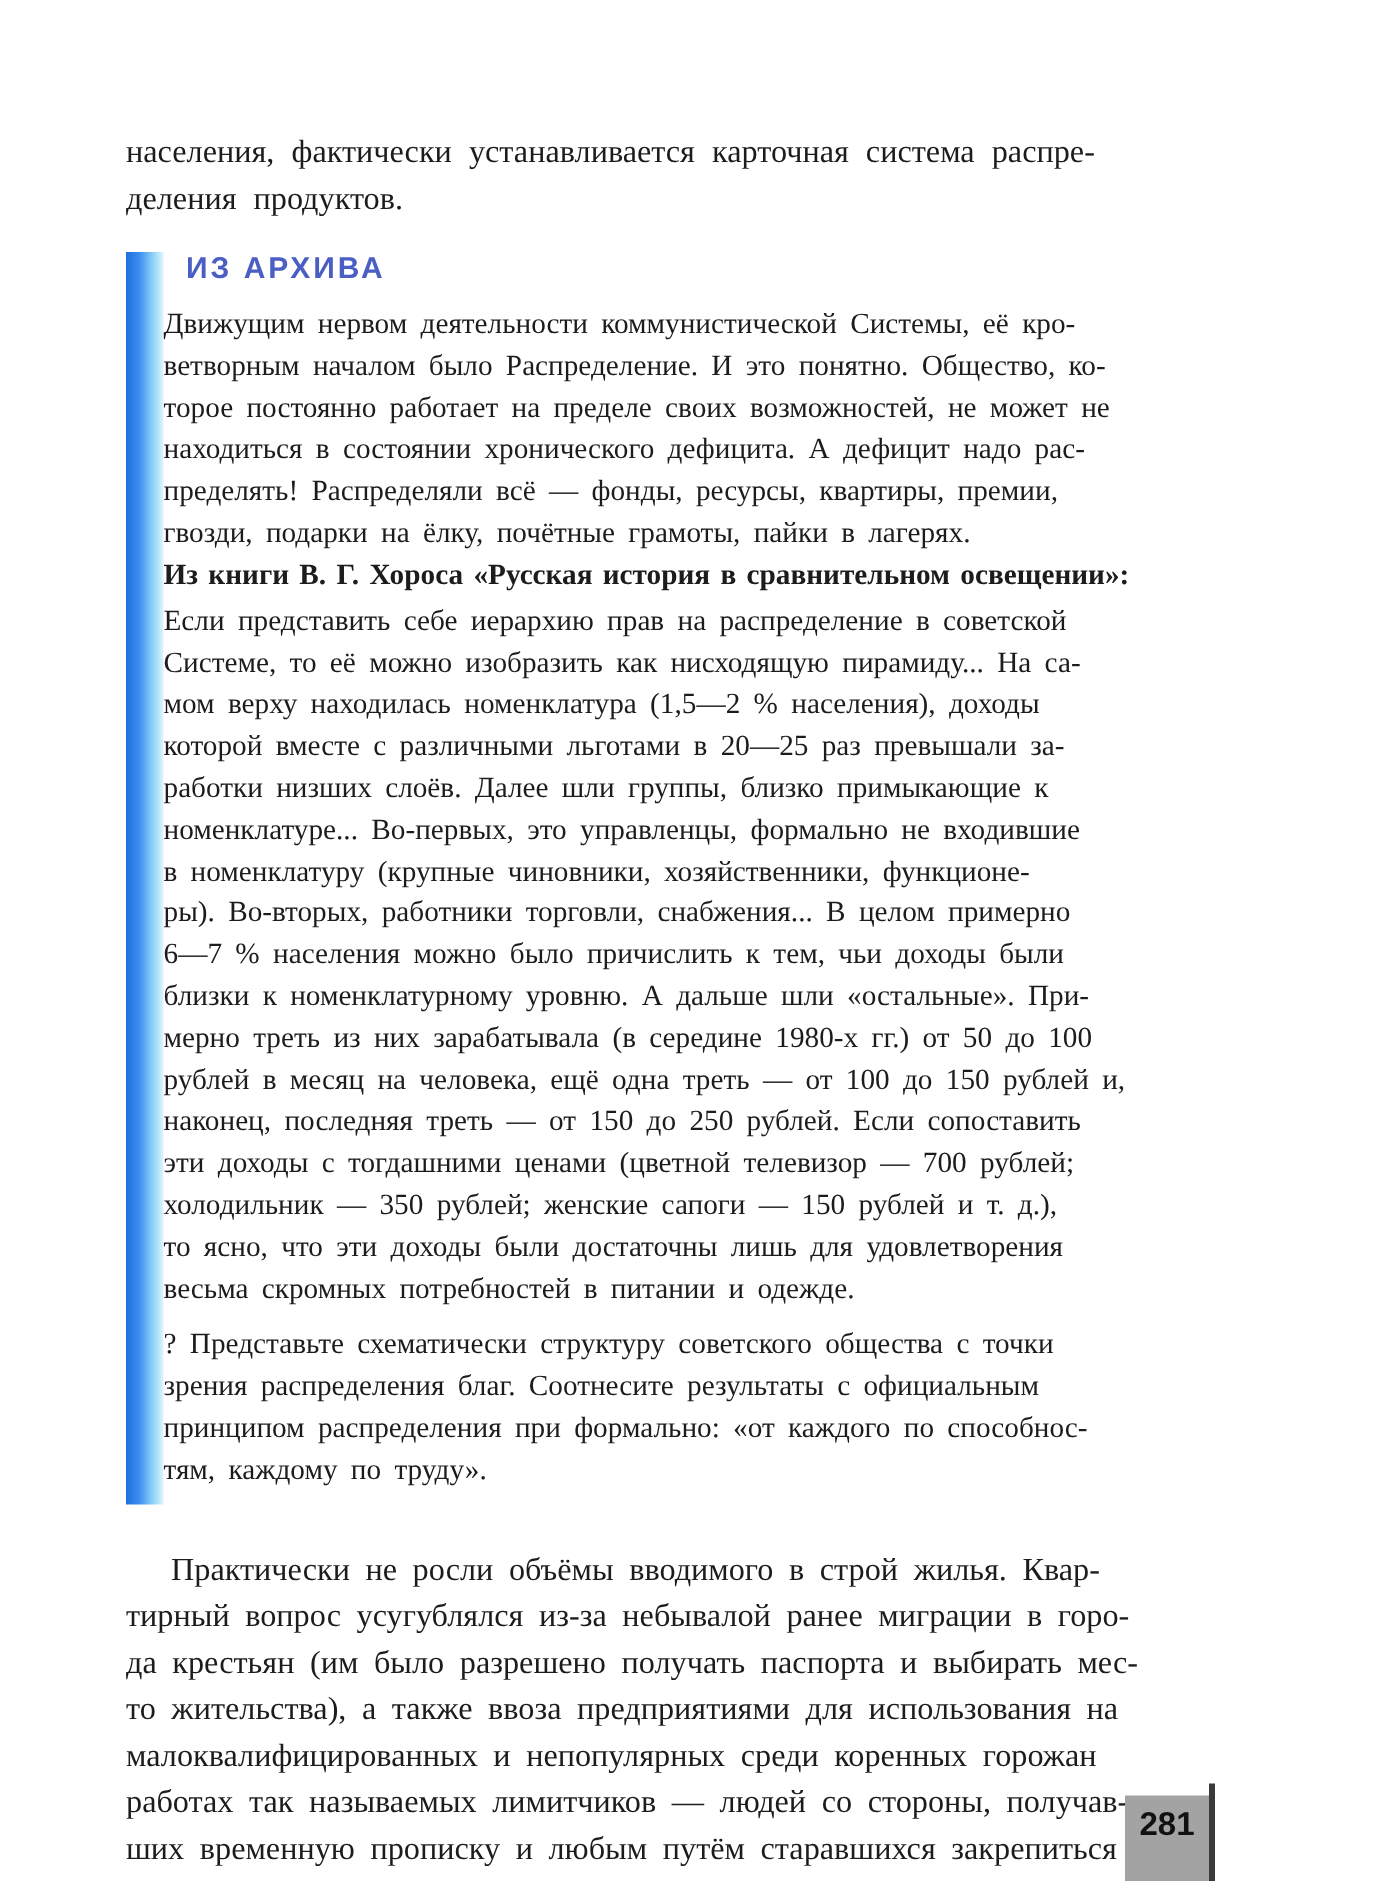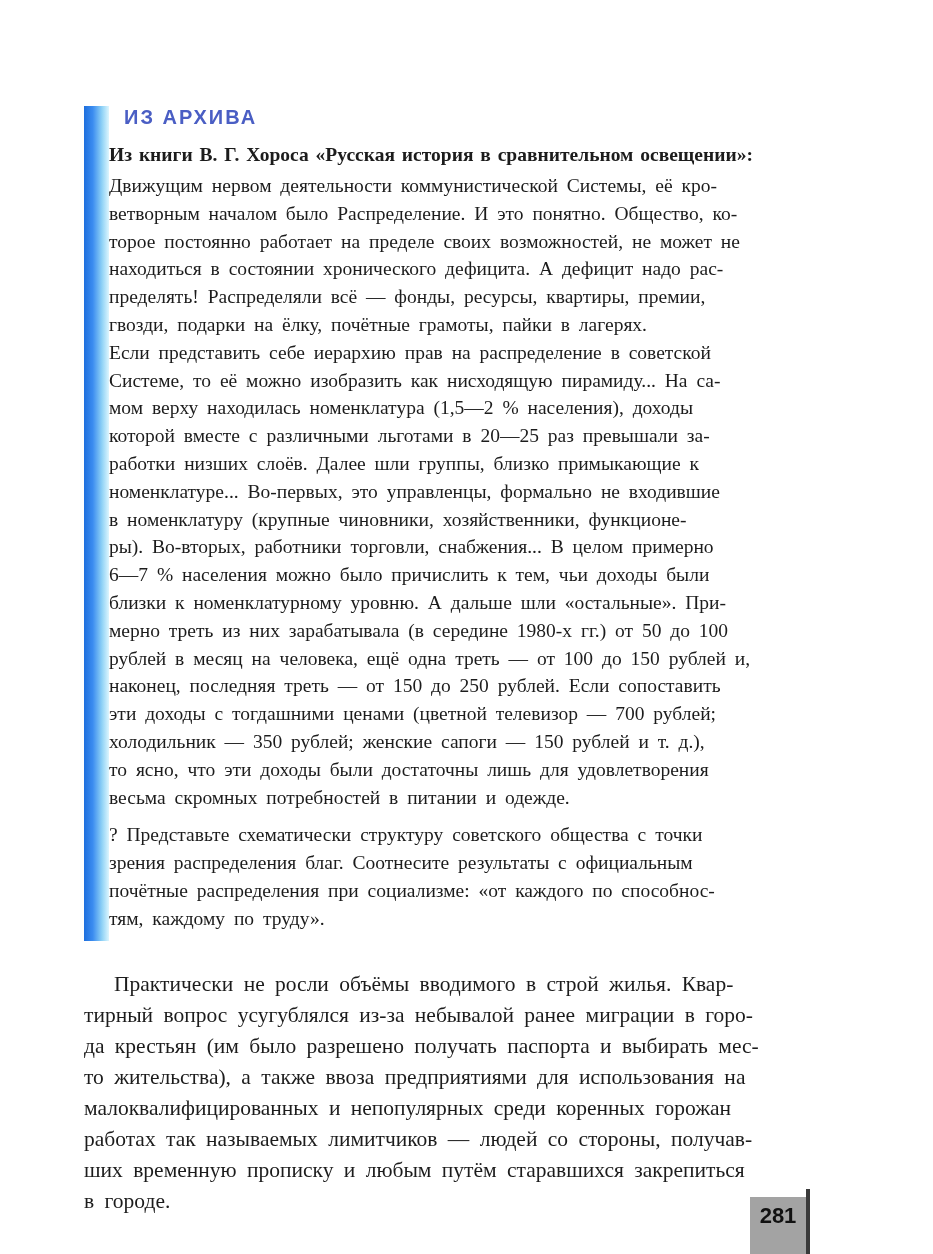--- a/index.html
+++ b/index.html
@@ -105,52 +105,54 @@
     width: 4px;
     height: 65px;
     background: #3a3a3a;
   }
 </style>
 </head>
 <body>
 
 <div class="page">
 
+  <div class="para top-paragraph">населения, фактически устанавливается карточная система распре-
+деления продуктов.</div>
 
   <div class="archive-section">
     <div class="archive-bar"></div>
     <div class="archive-content">
       <div class="archive-heading">ИЗ АРХИВА</div>
-      <div class="para archive-source">Из книги В. Г. Хороса «Русская история в сравнительном освещении»:</div>
       <div class="para archive-quote">Движущим нервом деятельности коммунистической Системы, её кро-
 ветворным началом было Распределение. И это понятно. Общество, ко-
 торое постоянно работает на пределе своих возможностей, не может не
 находиться в состоянии хронического дефицита. А дефицит надо рас-
 пределять! Распределяли всё — фонды, ресурсы, квартиры, премии,
 гвозди, подарки на ёлку, почётные грамоты, пайки в лагерях.</div>
+      <div class="para archive-source">Из книги В. Г. Хороса «Русская история в сравнительном освещении»:</div>
       <div class="para archive-quote">Если представить себе иерархию прав на распределение в советской
 Системе, то её можно изобразить как нисходящую пирамиду... На са-
 мом верху находилась номенклатура (1,5—2 % населения), доходы
 которой вместе с различными льготами в 20—25 раз превышали за-
 работки низших слоёв. Далее шли группы, близко примыкающие к
 номенклатуре... Во-первых, это управленцы, формально не входившие
 в номенклатуру (крупные чиновники, хозяйственники, функционе-
 ры). Во-вторых, работники торговли, снабжения... В целом примерно
 6—7 % населения можно было причислить к тем, чьи доходы были
 близки к номенклатурному уровню. А дальше шли «остальные». При-
 мерно треть из них зарабатывала (в середине 1980-х гг.) от 50 до 100
 рублей в месяц на человека, ещё одна треть — от 100 до 150 рублей и,
 наконец, последняя треть — от 150 до 250 рублей. Если сопоставить
 эти доходы с тогдашними ценами (цветной телевизор — 700 рублей;
 холодильник — 350 рублей; женские сапоги — 150 рублей и т. д.),
 то ясно, что эти доходы были достаточны лишь для удовлетворения
 весьма скромных потребностей в питании и одежде.</div>
       <div class="para archive-question">? Представьте схематически структуру советского общества с точки
 зрения распределения благ. Соотнесите результаты с официальным
-почётные распределения при социализме: «от каждого по способнос-
+принципом распределения при формально: «от каждого по способнос-
 тям, каждому по труду».</div>
     </div>
   </div>
 
   <div class="para body-paragraph first">Практически не росли объёмы вводимого в строй жилья. Квар-
 тирный вопрос усугублялся из-за небывалой ранее миграции в горо-
 да крестьян (им было разрешено получать паспорта и выбирать мес-
 то жительства), а также ввоза предприятиями для использования на
 малоквалифицированных и непопулярных среди коренных горожан
 работах так называемых лимитчиков — людей со стороны, получав-

